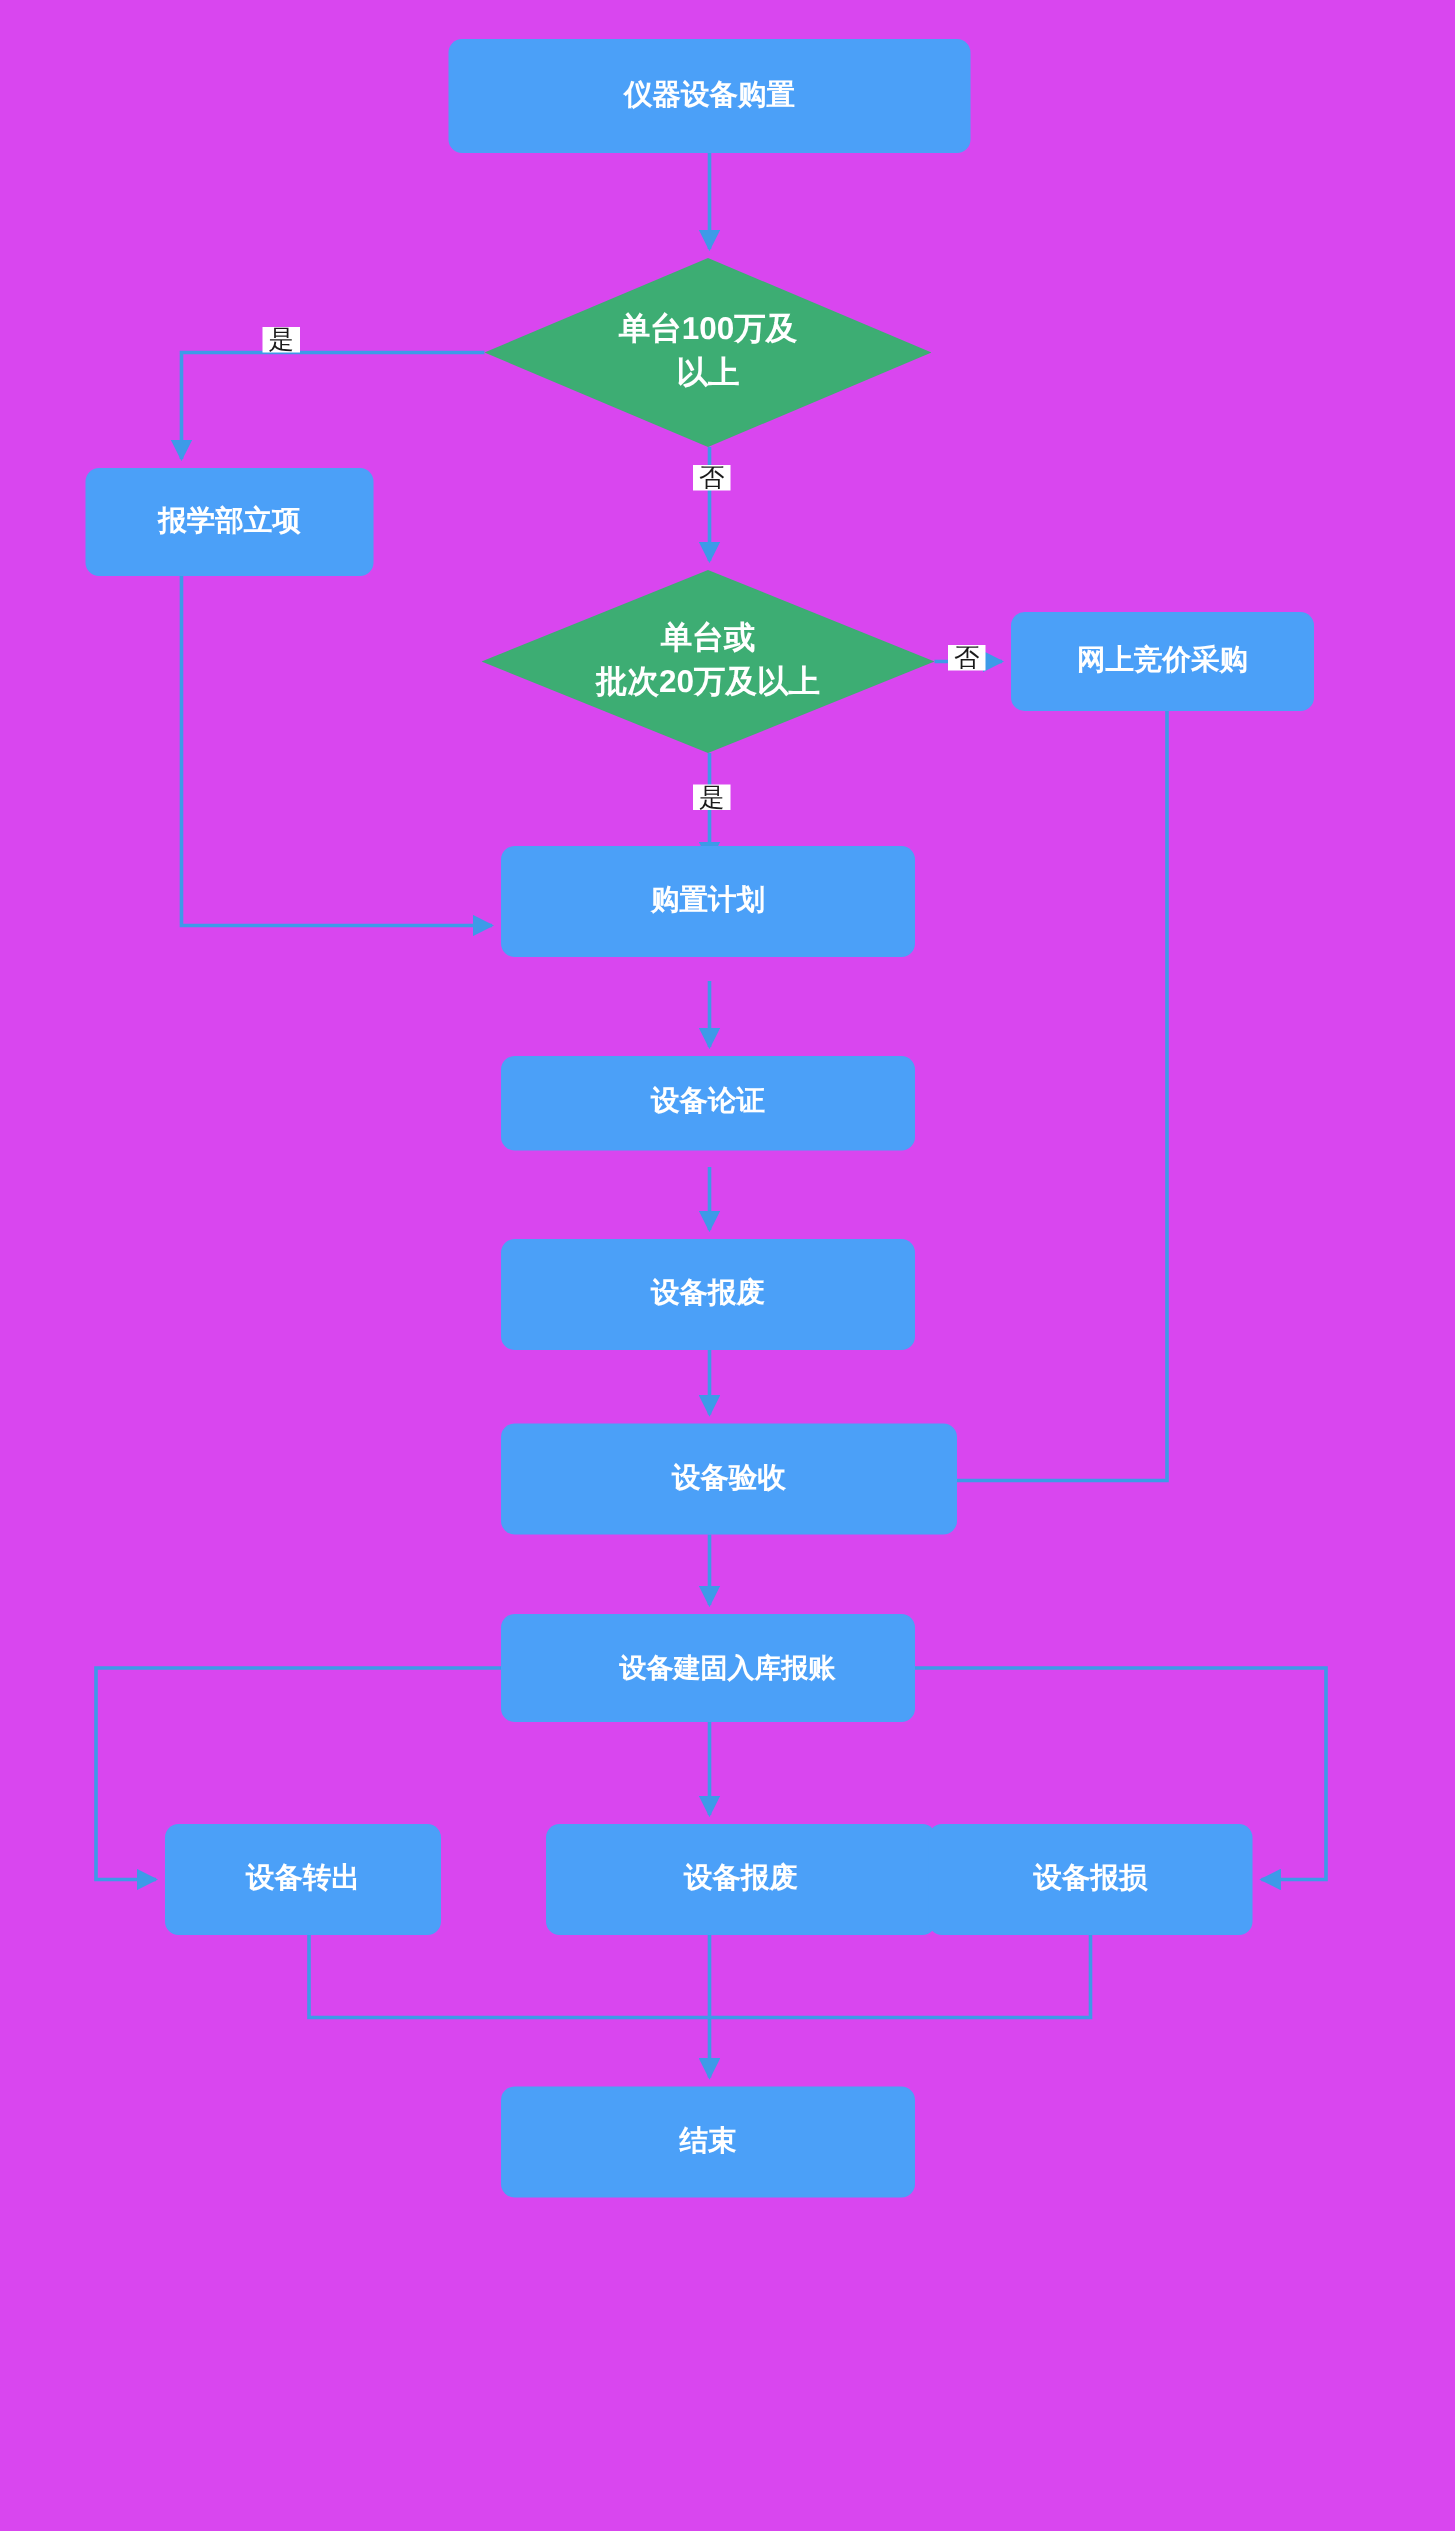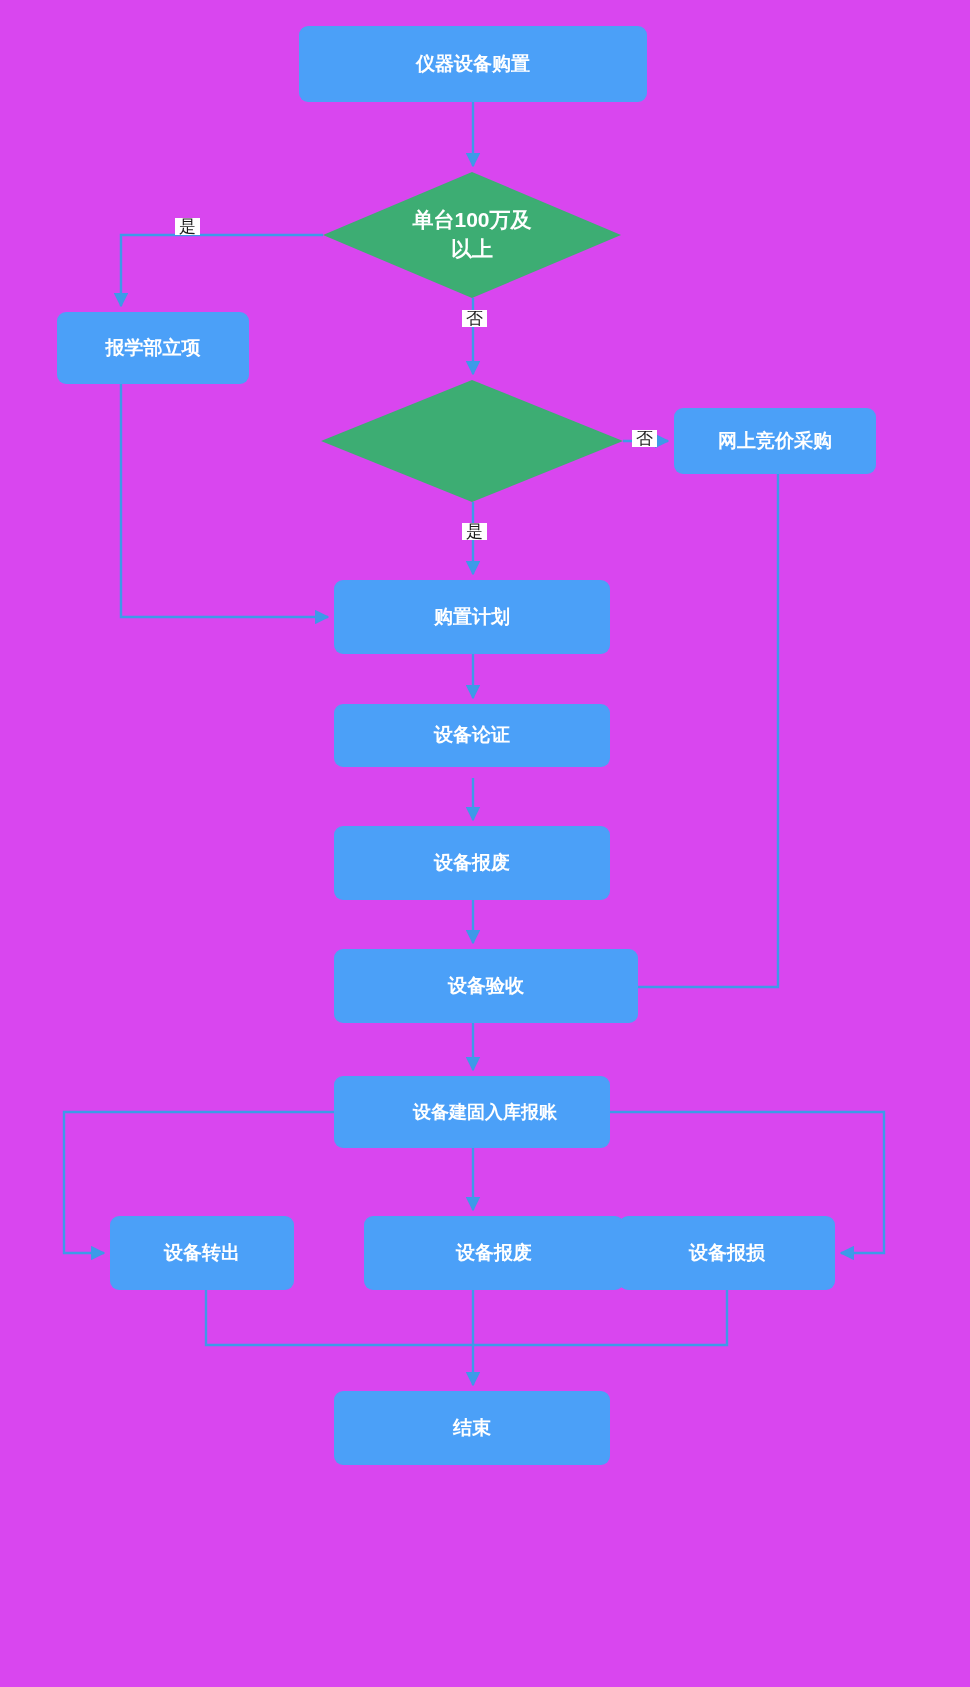--- a/index.html
+++ b/index.html
@@ -121,23 +121,24 @@
       <path d="M 206 1290 L 206 1345 L 473 1345"></path>
       <path d="M 727 1290 L 727 1345 L 473 1345"></path>
     </g>
   </svg>
 
   <div id="node-layer">
       <div class="node process" style="left: 299px; top: 26px; width: 348px; height: 76px;"><span>仪器设备购置</span></div>
       <div class="node decision small" style="left: 323px; top: 172px; width: 298px; height: 126px;"><div class="dshape"></div><div class="dlabel">单台100万及
 以上</div></div>
       <div class="node process" style="left: 41px; top: 312px; width: 192px; height: 72px; margin-left: 16px;"><span>报学部立项</span></div>
-      <div class="node decision small" style="left: 321px; top: 380px; width: 302px; height: 122px;"><div class="dshape"></div></div>
+      <div class="node decision small" style="left: 321px; top: 380px; width: 302px; height: 122px;"><div class="dshape"></div><div class="dlabel">单台或
+批次20万及以上</div></div>
       <div class="node process" style="left: 674px; top: 408px; width: 202px; height: 66px;"><span>网上竞价采购</span></div>
-      <div class="node process" style="left: 334px; top: 580px; width: 276px; height: 74px;"><span>购置计划</span></div>
+      <div class="node process" style="left: 334px; top: 564px; width: 276px; height: 74px;"><span>购置计划</span></div>
       <div class="node process" style="left: 334px; top: 704px; width: 276px; height: 63px;"><span>设备论证</span></div>
       <div class="node process" style="left: 334px; top: 826px; width: 276px; height: 74px;"><span>设备报废</span></div>
       <div class="node process" style="left: 334px; top: 949px; width: 304px; height: 74px;"><span>设备验收</span></div>
       <div class="node process small" style="left: 334px; top: 1076px; width: 276px; height: 72px;"><span>设备建固入库报账</span></div>
       <div class="node process" style="left: 110px; top: 1216px; width: 184px; height: 74px;"><span>设备转出</span></div>
       <div class="node process" style="left: 364px; top: 1216px; width: 260px; height: 74px;"><span>设备报废</span></div>
       <div class="node process" style="left: 619px; top: 1216px; width: 216px; height: 74px; justify-content: center;"><span>设备报损</span></div>
       <div class="node process" style="left: 334px; top: 1391px; width: 276px; height: 74px;"><span>结束</span></div>
     </div>
 

